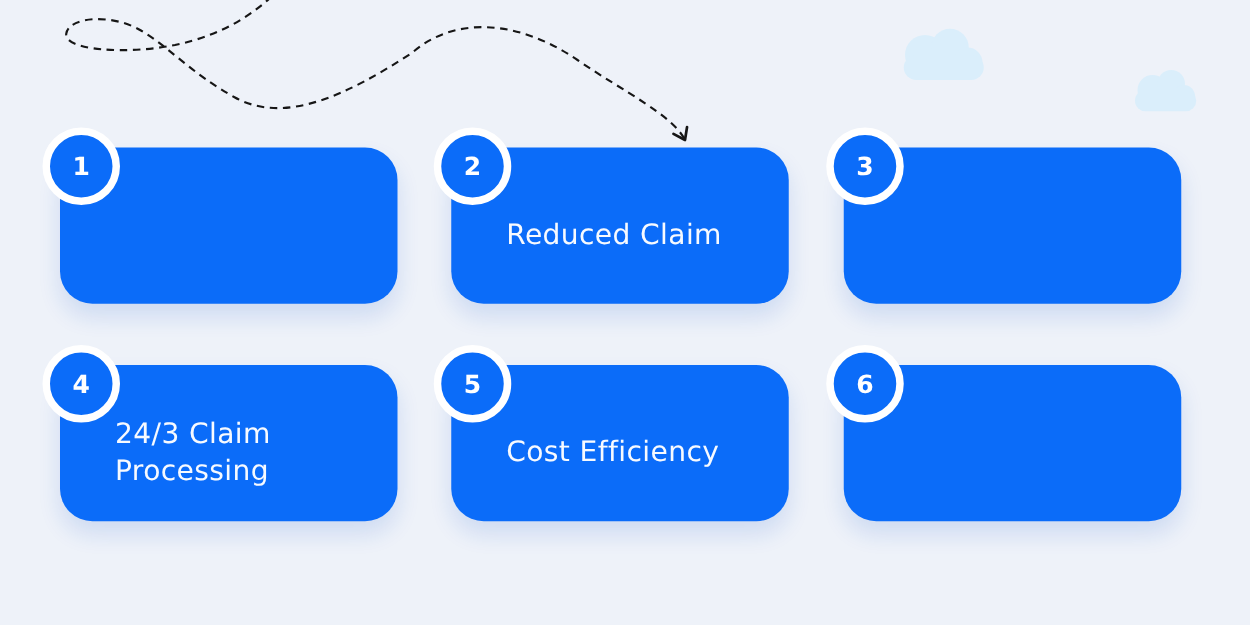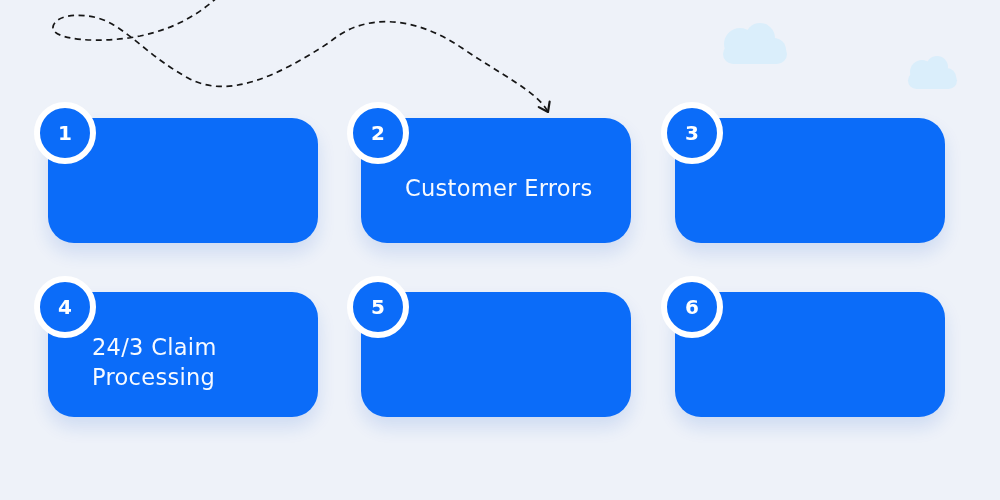--- a/index.html
+++ b/index.html
@@ -114,34 +114,35 @@
       <rect x="4" y="19" width="49" height="17" rx="8.5"></rect>
     </g>
   </svg>
 
   <div class="card c1">
     <div class="badge">1</div>
   </div>
 
   <div class="card c2">
     <div class="badge">2</div>
-    <div class="card-title">Customer Errors</div>
+    <div class="card-title">Reduced Claim</div>
   </div>
 
   <div class="card c3">
     <div class="badge">3</div>
   </div>
 
   <div class="card c4">
     <div class="badge">4</div>
     <div class="card-title">24/3 Claim
 Processing</div>
   </div>
 
   <div class="card c5">
     <div class="badge">5</div>
+    <div class="card-title">Cost Efficiency</div>
   </div>
 
   <div class="card c6">
     <div class="badge">6</div>
   </div>
 
 </div>
 
 </body></html>

